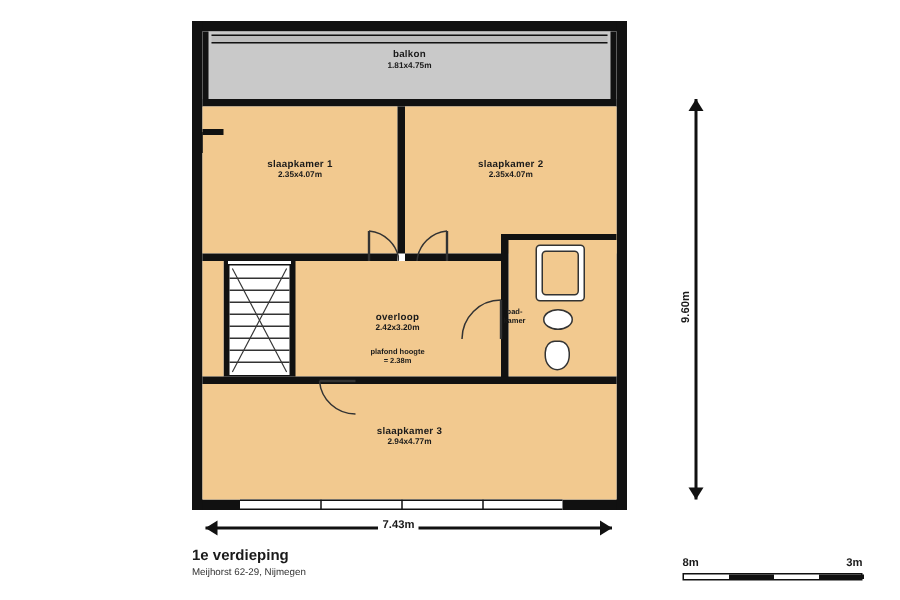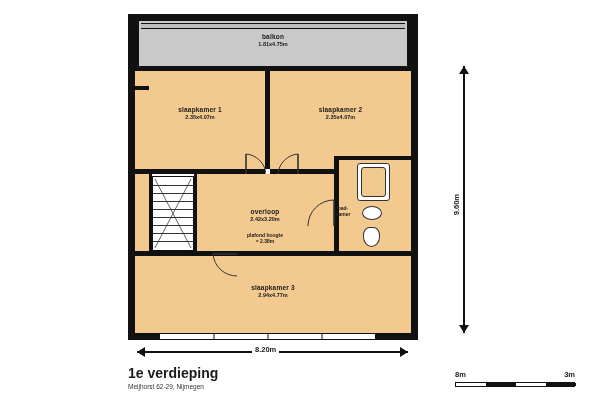--- a/index.html
+++ b/index.html
@@ -52,21 +52,21 @@
   .dim-line{position:absolute;background:#111;}
   .dim-text{position:absolute;font-size:7.5px;font-weight:bold;white-space:nowrap;}
   .arrow{position:absolute;width:0;height:0;}
 
   
   .win{position:absolute;background:#ffffff;border-top:1px solid #111;border-bottom:1px solid #111;box-sizing:border-box;}
   .win-v{position:absolute;background:#ffffff;border-left:1px solid #111;border-right:1px solid #111;box-sizing:border-box;}
 
   
   .caption{position:absolute;left:128px;top:365px;}
-  .cap-title{font-size:14px;font-weight:bold;}
+  .cap-title{font-size:10px;font-weight:bold;}
   .cap-sub{font-size:6.5px;color:#333;margin-top:2px;}
 
   
   .scalewrap{position:absolute;left:455px;top:372px;width:120px;}
   .scale-label-l{position:absolute;left:0;top:-2px;font-size:7.5px;font-weight:bold;}
   .scale-label-r{position:absolute;right:0;top:-2px;font-size:7.5px;font-weight:bold;}
   .scale-bar{position:absolute;left:0;top:10px;width:120px;height:5px;border:1px solid #111;box-sizing:border-box;background:#fff;}
   .scale-seg{position:absolute;top:0;height:100%;background:#111;}
 </style>
 </head>
@@ -206,21 +206,21 @@
   </svg>
 
   <div class="dim-line" style="left:463px;top:66px;width:1.5px;height:267px;"></div>
   <div class="arrow" style="left:459px;top:66px;border-left:5px solid transparent;border-right:5px solid transparent;border-bottom:8px solid #111;"></div>
   <div class="arrow" style="left:459px;top:325px;border-left:5px solid transparent;border-right:5px solid transparent;border-top:8px solid #111;"></div>
   <div class="dim-text" style="left:452px;top:192px;background:#fff;padding:2px 0;writing-mode:vertical-rl;transform:rotate(180deg);">9.60m</div>
 
   <div class="dim-line" style="left:137px;top:351px;width:271px;height:1.5px;"></div>
   <div class="arrow" style="left:137px;top:347px;border-top:5px solid transparent;border-bottom:5px solid transparent;border-right:8px solid #111;"></div>
   <div class="arrow" style="left:400px;top:347px;border-top:5px solid transparent;border-bottom:5px solid transparent;border-left:8px solid #111;"></div>
-  <div class="dim-text" style="left:252px;top:345px;background:#fff;padding:0 3px;">8.20m</div>
+  <div class="dim-text" style="left:252px;top:345px;background:#fff;padding:0 3px;">7.43m</div>
 
   <div class="caption">
     <div class="cap-title">1e verdieping</div>
     <div class="cap-sub">Meijhorst 62-29, Nijmegen</div>
   </div>
 
   <div class="scalewrap">
     <div class="scale-label-l">8m</div>
     <div class="scale-label-r">3m</div>
     <div class="scale-bar">

